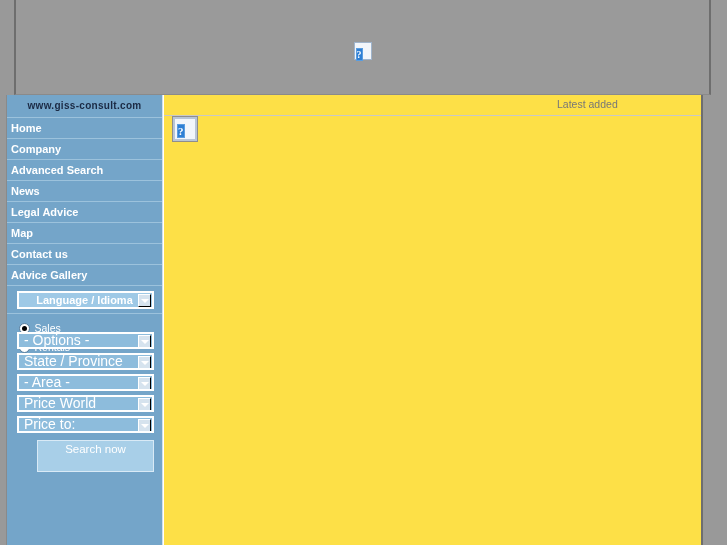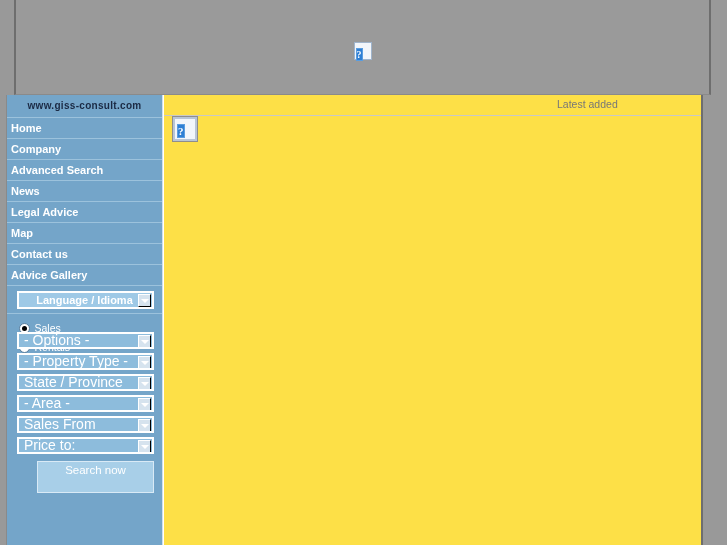--- a/index.html
+++ b/index.html
@@ -311,45 +311,39 @@
           </span>
         </div>
 
         <div class="sel-row">
           <div class="fake-select">
             <span>- Options -</span>
             <span class="sel-arrow"></span>
           </div>
         </div>
 
-        <div class="sel-row">
-          <div class="fake-select">
-            <span>- Property Type -</span>
-            <span class="sel-arrow"></span>
-          </div>
-        </div>
 
 
         <div class="sel-row">
           <div class="fake-select">
             <span>State / Province</span>
             <span class="sel-arrow"></span>
           </div>
         </div>
 
         <div class="sel-row">
           <div class="fake-select">
             <span>- Area -</span>
             <span class="sel-arrow"></span>
           </div>
         </div>
 
         <div class="sel-row">
           <div class="fake-select">
-            <span>Sales From</span>
+            <span>Price World</span>
             <span class="sel-arrow"></span>
           </div>
         </div>
 
         <div class="sel-row">
           <div class="fake-select">
             <span>Price to:</span>
             <span class="sel-arrow"></span>
           </div>
         </div>

